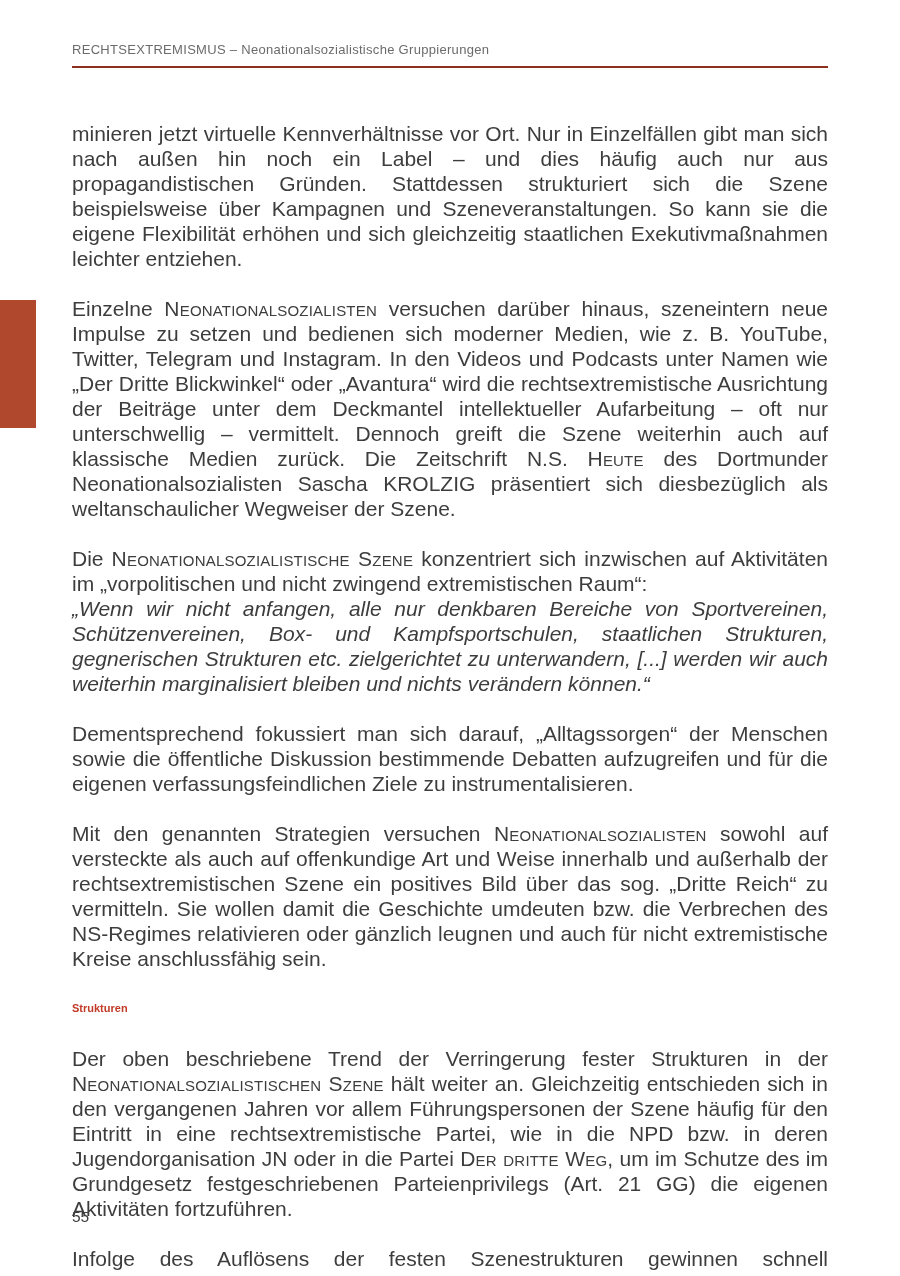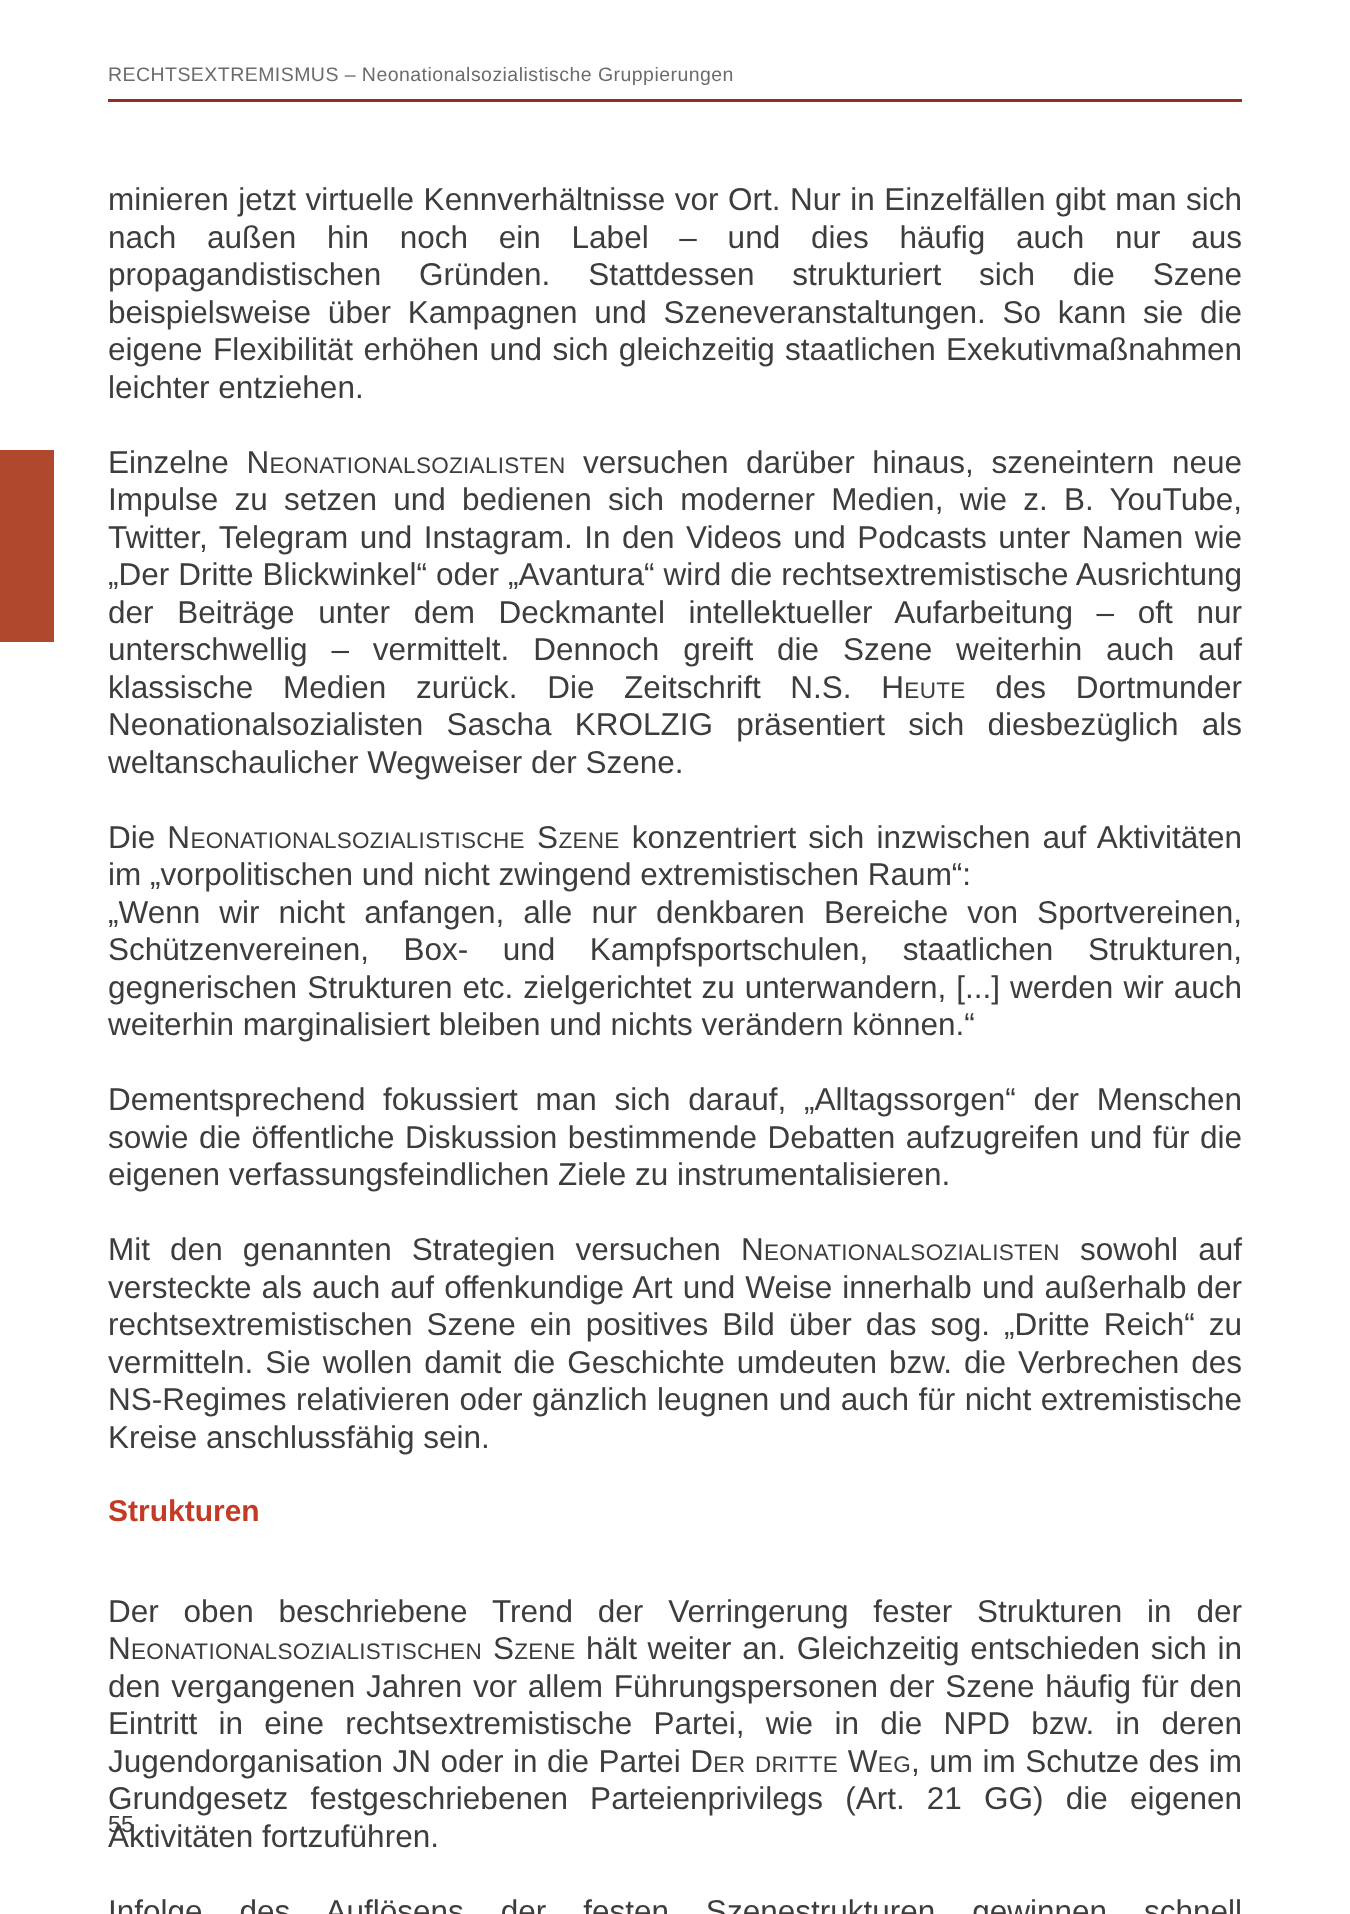--- a/index.html
+++ b/index.html
@@ -48,33 +48,34 @@
     width: 756px;
   }
   .para {
     font-size: 21px;
     line-height: 25px;
     text-align: justify;
     margin: 0 0 25px 0;
   }
   .para.quote {
     margin-top: -25px; 
+    font-style: italic;
   }
   .sc {
     font-variant: small-caps;
     letter-spacing: 0.2px;
   }
   .it {
   }
   .section-heading {
     color: var(--accent-color, #c13b27);
-    font-size: 20px;
+    font-size: 11px;
     font-weight: bold;
     line-height: 25px;
-    margin: 0 0 41px 0;
+    margin: 0 0 25px 0;
   }
   .page-number {
     position: absolute;
     left: 72px;
     top: 1208px;
     font-size: 15.5px;
     color: var(--text-color, #3d3d3d);
   }
 </style>
 </head>

